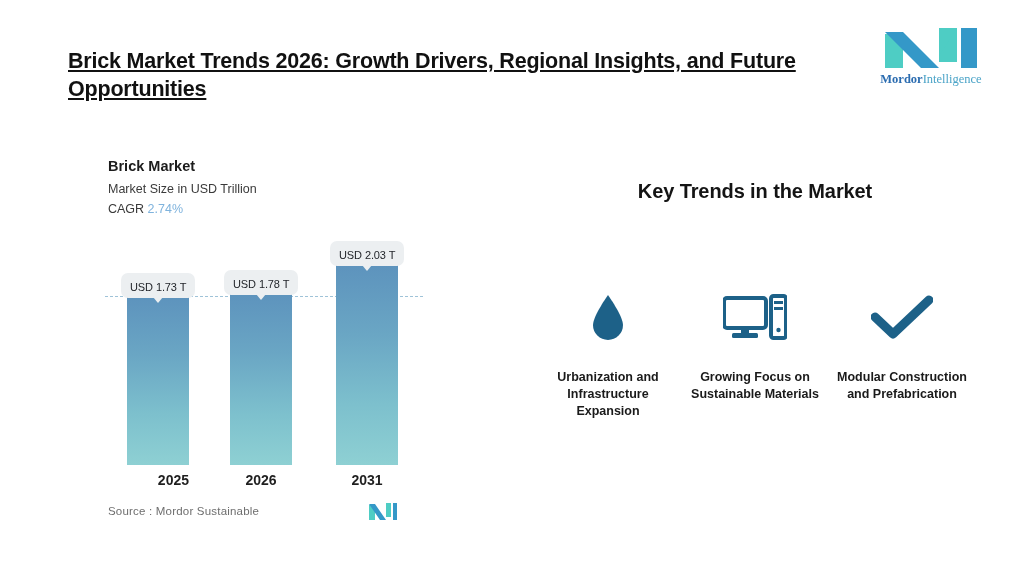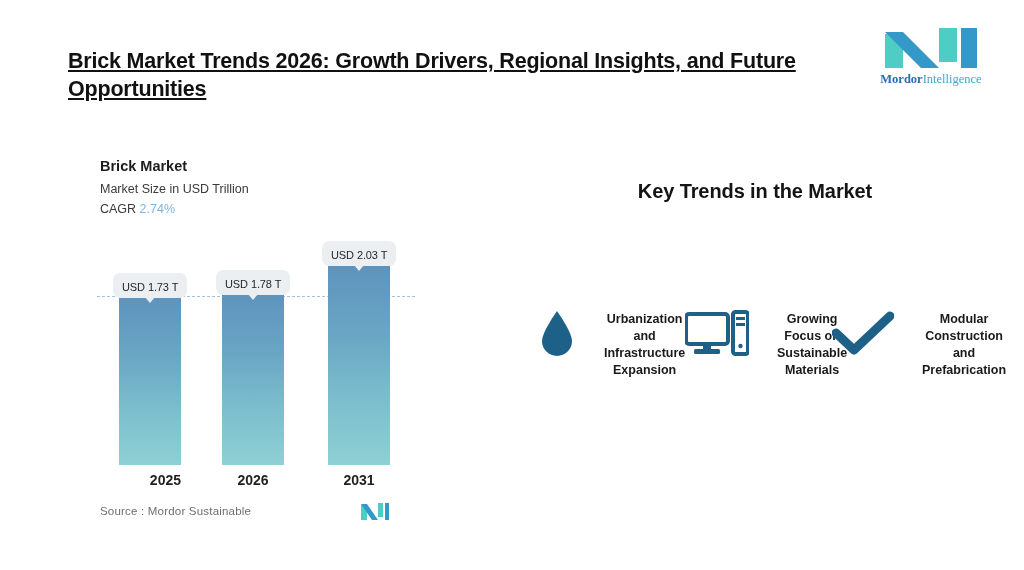--- a/index.html
+++ b/index.html
@@ -47,21 +47,21 @@
     white-space: nowrap;
     line-height: 1;
     font-family: Liberation Serif, serif;
   }
   .brand-word-a { color: #2b6cb0; font-weight: bold; }
   .brand-word-b { color: #4aa3c7; font-weight: normal; }
 
   
   .chart-panel {
     position: absolute;
-    left: 0;
+    left: 8px;
     top: 150px;
     width: 470px;
     height: 390px;
   }
   .chart-heading {
     position: absolute;
     left: 100px;
     top: 8px;
     font-size: 14.5px;
     font-weight: bold;
@@ -180,22 +180,22 @@
   }
   .trends-row {
     margin-top: 86px;
     display: flex;
     justify-content: space-between;
     padding: 0 18px;
   }
   .trend-item {
     width: 140px;
     display: flex;
+    flex-direction: column;
     align-items: center;
-    gap: 28px;
   }
   .trend-icon {
     height: 58px;
     display: flex;
     align-items: center;
     justify-content: center;
   }
   .trend-label {
     margin-top: 22px;
     font-size: 12.5px;

